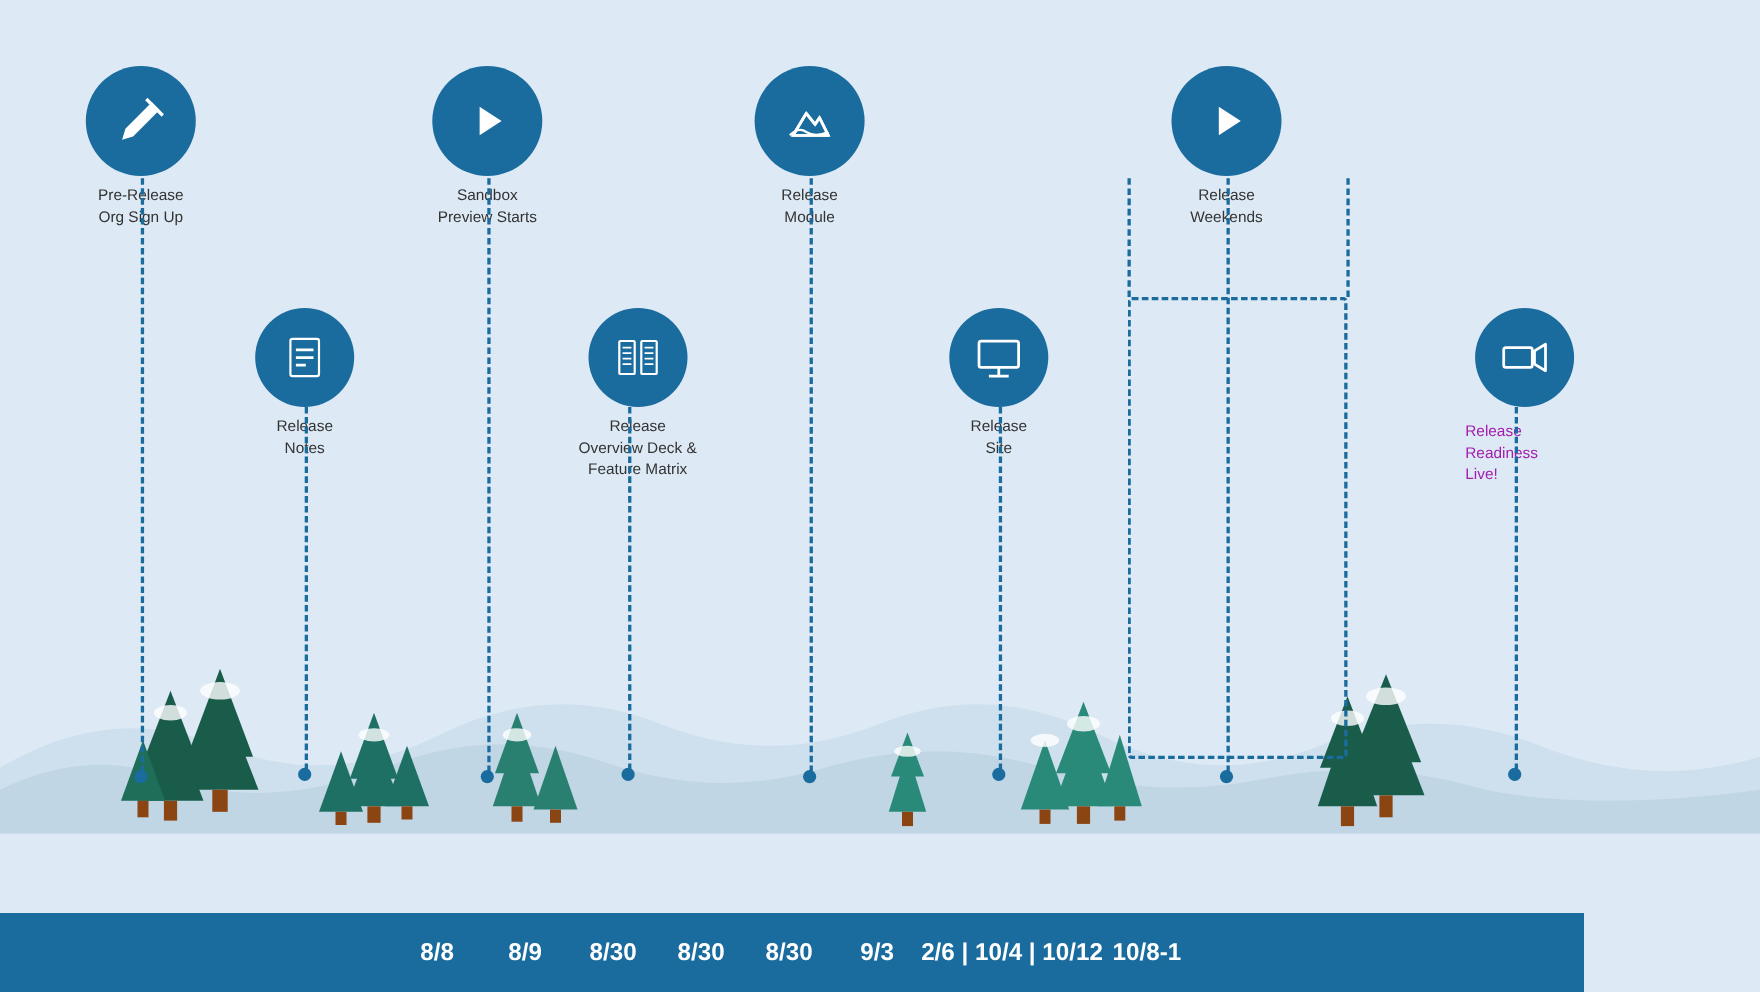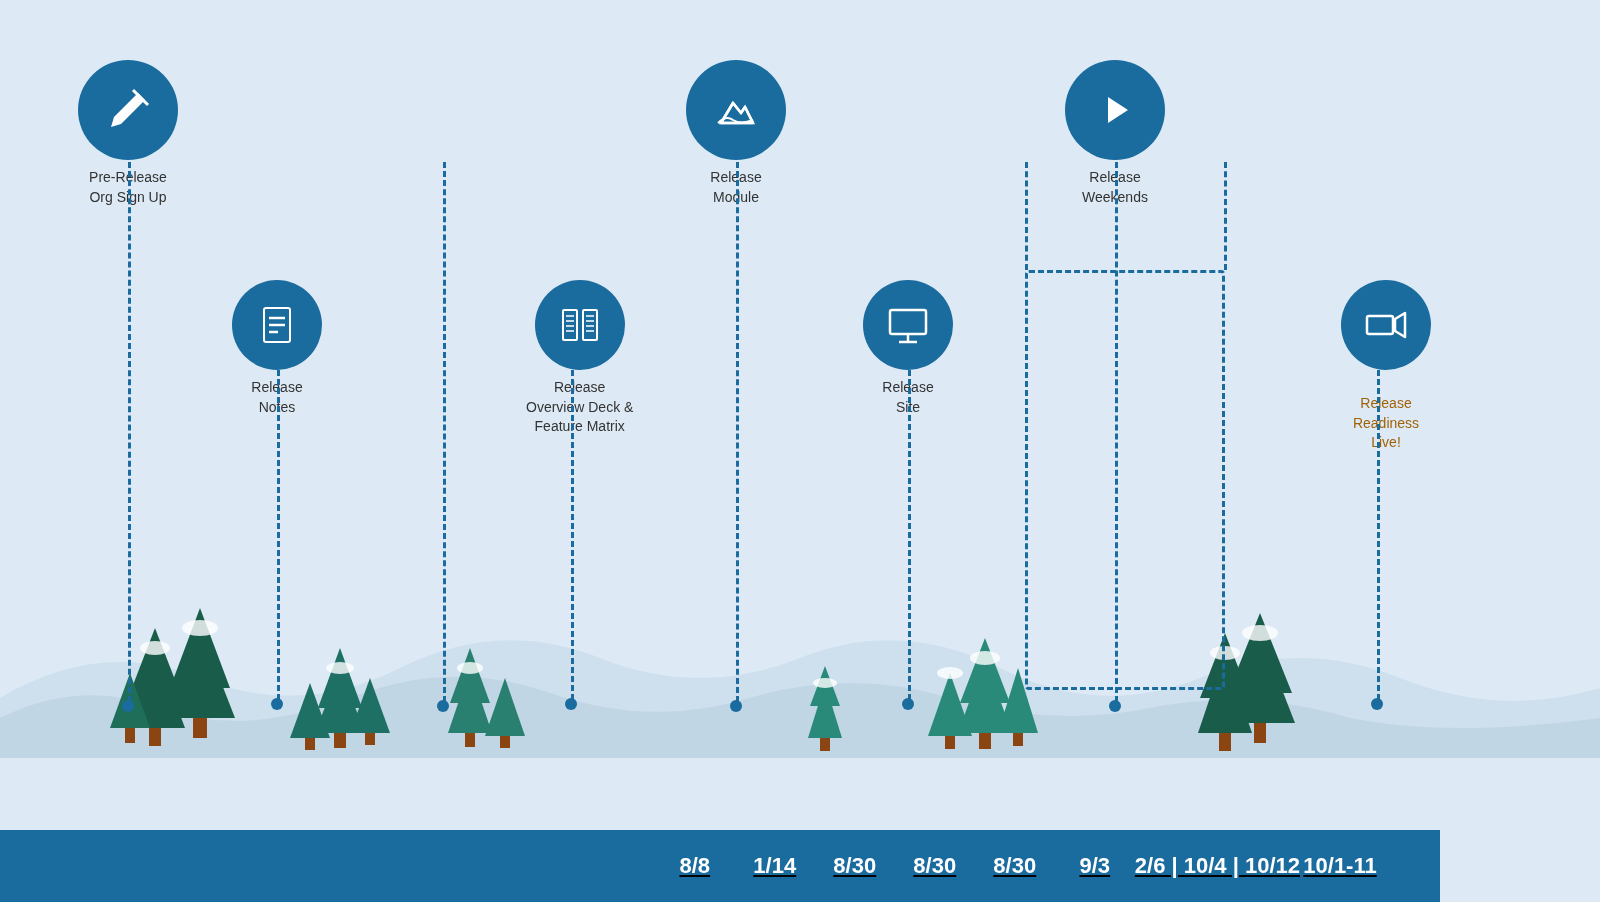--- a/index.html
+++ b/index.html
@@ -27,25 +27,24 @@
       padding: 20px 60px 0 60px;
     }
 
     
     .timeline-bar {
       width: 100%;
       background: #1a6b9e;
       height: 72px;
       display: flex;
       align-items: center;
-      justify-content: flex-end;
+      justify-content: center;
       padding: 4px 60px;
       position: relative;
       flex-shrink: 0;
-      text-decoration: underline;
     }
 
     .timeline-date {
       color: white;
       font-size: 22px;
       font-weight: 600;
       text-align: center;
       min-width: 80px;
     }
 
@@ -199,20 +198,28 @@
       <div class="icon-circle">
         <svg class="icon-svg" viewBox="0 0 50 50" xmlns="http://www.w3.org/2000/svg">
           <path d="M35,8 L42,15 L18,39 L8,42 L11,32 Z" fill="white"></path>
           <path d="M30,5 L45,20" stroke="white" stroke-width="3" fill="none"></path>
         </svg>
       </div>
       <div class="label" style="white-space:pre-line; margin-top:8px; font-size:14px; color:#333; text-align:center; line-height:1.4;">Pre-Release
 Org Sign Up</div>
     </div>
 
+    <div class="tl-item top" style="position:absolute; left: 393px; top: 60px; align-items:center;">
+      <div class="icon-circle">
+        <svg class="icon-svg" viewBox="0 0 50 50" xmlns="http://www.w3.org/2000/svg">
+          <polygon points="18,12 38,25 18,38" fill="white"></polygon>
+        </svg>
+      </div>
+      <div class="label" style="white-space:pre-line; margin-top:8px; font-size:14px; color:#333; text-align:center; line-height:1.4;">Sandbox<br>Preview Starts</div>
+    </div>
 
     <div class="tl-item top" style="position:absolute; left: 686px; top: 60px; align-items:center;">
       <div class="icon-circle">
         <svg class="icon-svg" viewBox="0 0 50 50" xmlns="http://www.w3.org/2000/svg">
 
           <polygon points="10,38 22,18 30,28 34,22 42,38" fill="none" stroke="white" stroke-width="2.5" stroke-linejoin="round"></polygon>
           <path d="M7,38 Q15,30 22,35 Q30,40 42,35" fill="none" stroke="white" stroke-width="2"></path>
           <polygon points="10,38 22,18 30,28 34,22 42,38" fill="none" stroke="white" stroke-width="2.5"></polygon>
         </svg>
       </div>
@@ -272,21 +279,21 @@
     </div>
 
     <div class="tl-item bottom" style="position:absolute; left: 1332px; top: 280px; align-items:center;">
       <div class="icon-circle">
         <svg class="icon-svg" viewBox="0 0 50 50" xmlns="http://www.w3.org/2000/svg">
 
           <rect x="6" y="16" width="26" height="18" rx="2" fill="none" stroke="white" stroke-width="2.5"></rect>
           <polygon points="34,19 44,13 44,37 34,31" fill="none" stroke="white" stroke-width="2.5" stroke-linejoin="round"></polygon>
         </svg>
       </div>
-      <div class="label" style="white-space:pre-line; margin-top:24px; font-size:14px; color:#a16207; text-align:center; line-height:1.4;">Release Readiness<br>Live!</div>
+      <div class="label" style="white-space:pre-line; margin-top:12px; font-size:14px; color:#a21caf; text-align:left; line-height:1.4;">Release Readiness<br>Live!</div>
     </div>
 
     <div class="dashed-line" style="left: 128px; top: 162px; height: 540px;"></div>
     <div class="dot" style="left: 122px; top: 700px;"></div>
 
     <div class="dashed-line" style="left: 277px; top: 370px; height: 330px;"></div>
     <div class="dot" style="left: 271px; top: 698px;"></div>
 
     <div class="dashed-line" style="left: 443px; top: 162px; height: 540px;"></div>
     <div class="dot" style="left: 437px; top: 700px;"></div>
@@ -307,22 +314,22 @@
 
     <div class="dashed-line" style="left: 1224px; top: 162px; height: 108px;"></div>
 
     <div class="dashed-line" style="left: 1377px; top: 370px; height: 330px;"></div>
     <div class="dot" style="left: 1371px; top: 698px;"></div>
 
   </div>
 
   <div class="timeline-bar">
     <span class="timeline-date">8/8</span>
-    <span class="timeline-date">1/14</span>
+    <span class="timeline-date">8/9</span>
     <span class="timeline-date">8/30</span>
     <span class="timeline-date">8/30</span>
     <span class="timeline-date">8/30</span>
     <span class="timeline-date">9/3</span>
     <span class="timeline-date" style="min-width:160px;">2/6 | 10/4 | 10/12</span>
-    <span class="timeline-date">10/1-11</span>
+    <span class="timeline-date">10/8-1</span>
   </div>
 
 </div>
 
 </body></html>

